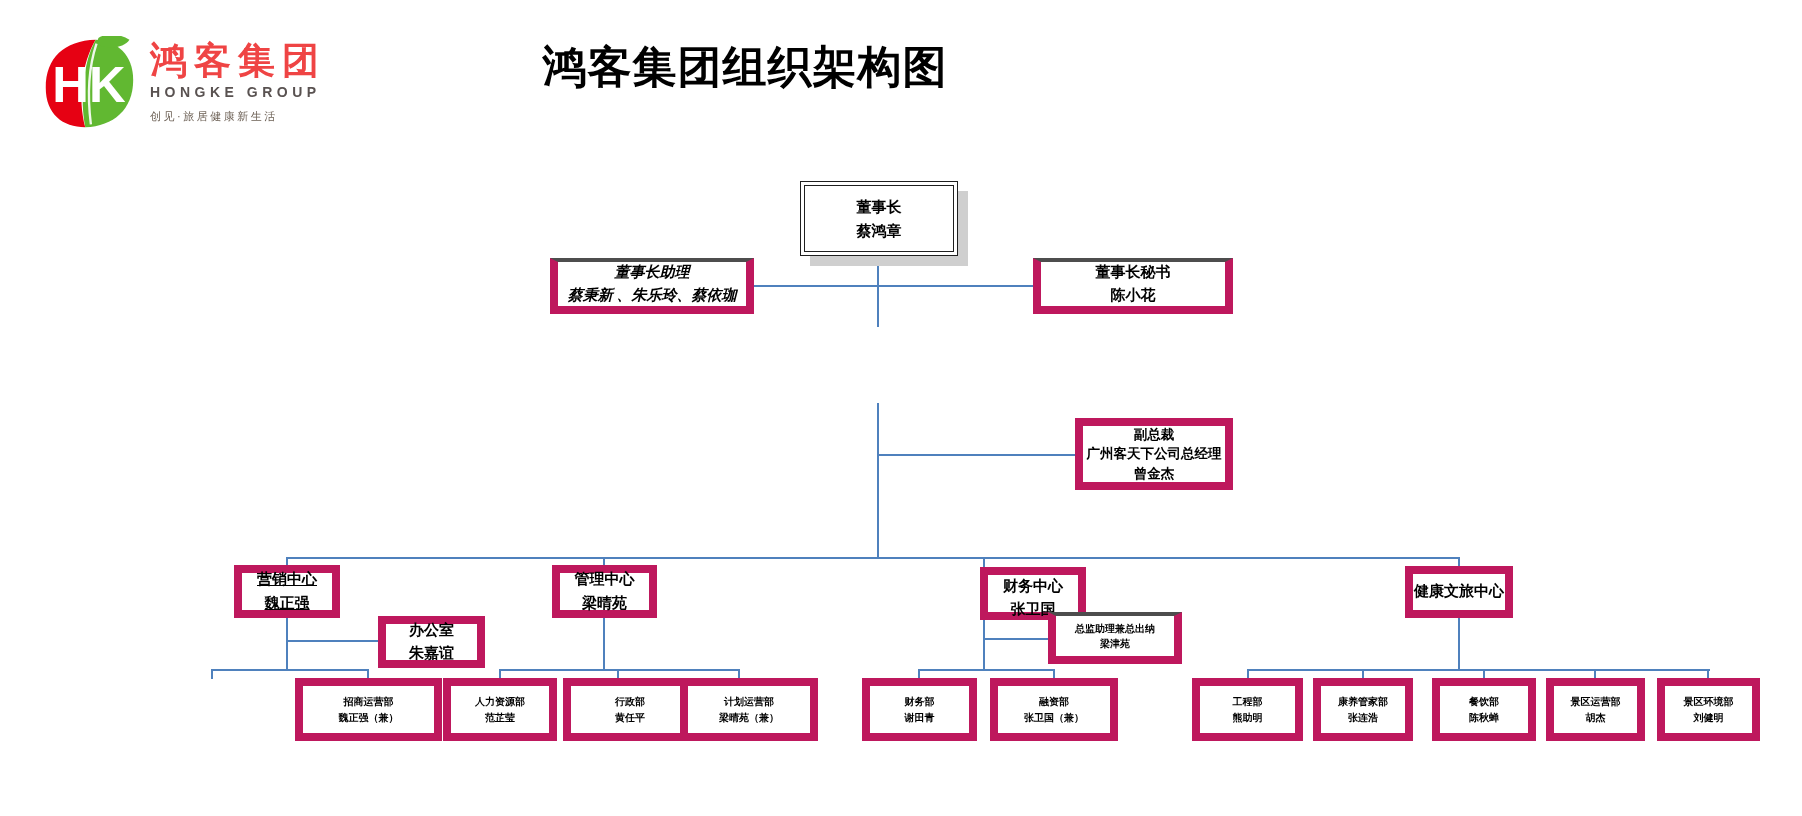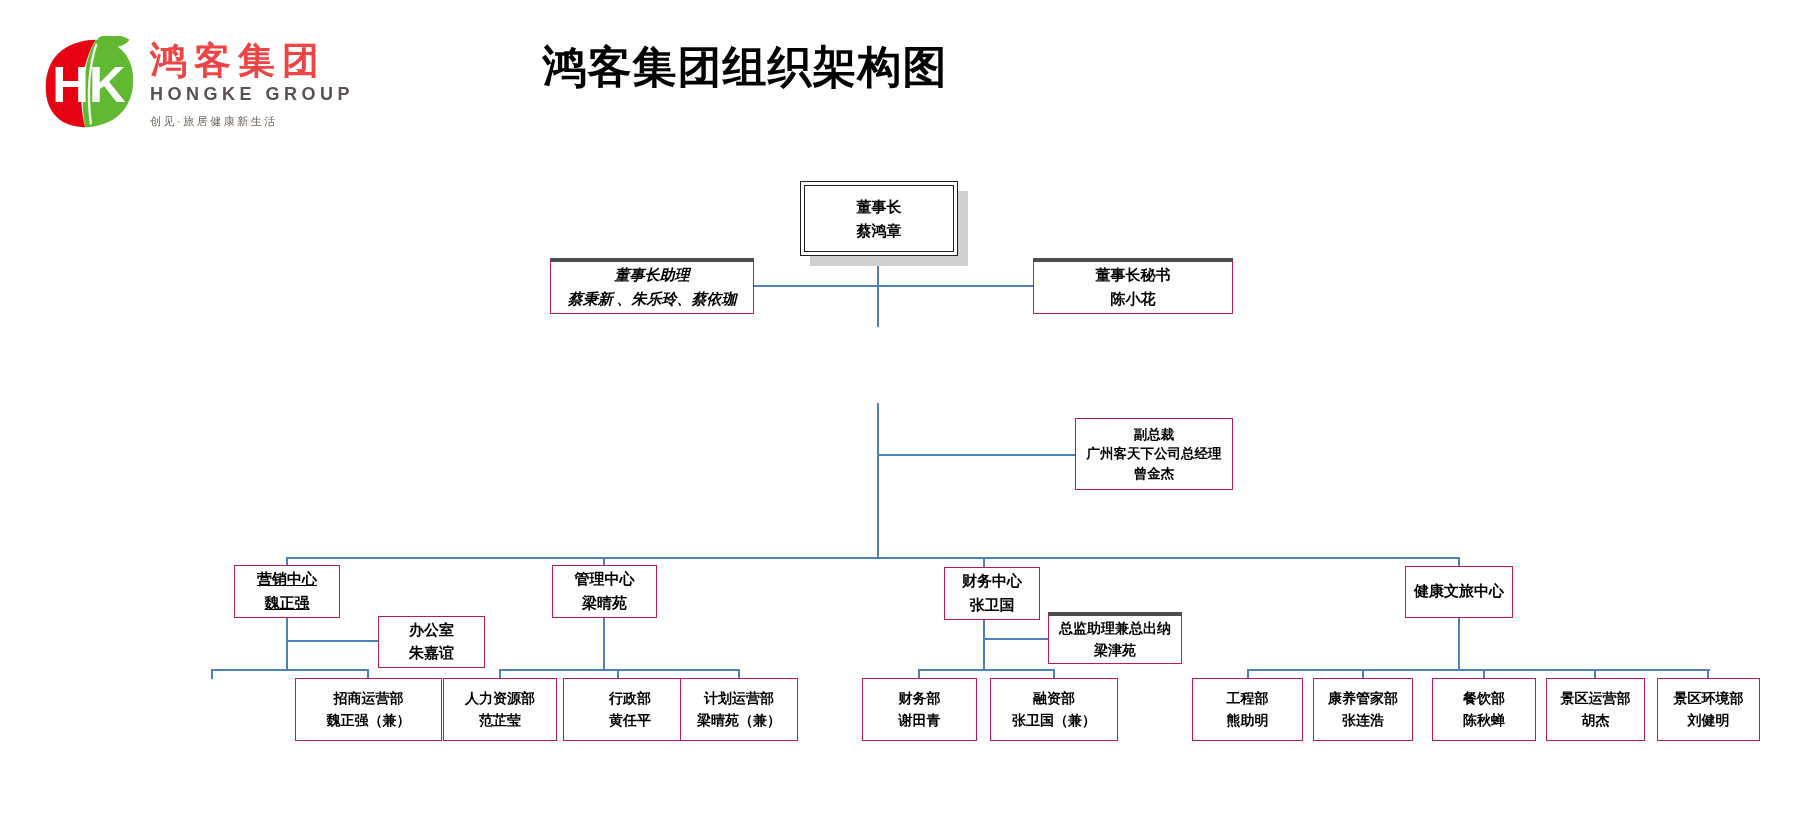--- a/index.html
+++ b/index.html
@@ -5,34 +5,34 @@
   html,body{margin:0;padding:0;background:#ffffff;}
   #canvas{
     position:relative;width:1802px;height:816px;background:#ffffff;overflow:hidden;
     font-family:"Liberation Serif","DejaVu Serif",serif;color:#000;
   }
   
   #logo{position:absolute;left:42px;top:36px;display:flex;align-items:flex-start;gap:14px;}
   #logo svg{display:block;}
   .logo-text{display:flex;flex-direction:column;align-items:flex-start;padding-top:6px;}
   .logo-cn{font-family:"Liberation Sans","DejaVu Sans",sans-serif;font-weight:bold;font-size:37px;letter-spacing:7px;color:#ef4444;line-height:1.05;}
-  .logo-en{font-family:"Liberation Sans","DejaVu Sans",sans-serif;font-weight:bold;font-size:18px;letter-spacing:4.5px;color:#595251;margin-top:3px;}
+  .logo-en{font-family:"Liberation Sans","DejaVu Sans",sans-serif;font-weight:bold;font-size:14px;letter-spacing:4.5px;color:#595251;margin-top:3px;}
   .logo-tag{font-family:"Liberation Sans","DejaVu Sans",sans-serif;font-size:11px;letter-spacing:2.5px;color:#6e6257;margin-top:9px;}
   .page-title{
     position:absolute;left:455px;top:38px;width:580px;text-align:center;
     font-size:44px;font-weight:bold;letter-spacing:1px;
   }
   
   .box{
-    position:absolute;background:#fff;border:1px solid #be185d;box-sizing:border-box;
+    position:absolute;background:#fff;border:8px solid #be185d;box-sizing:border-box;
     display:flex;flex-direction:column;align-items:center;justify-content:center;
     font-weight:bold;font-size:15px;line-height:1.55;text-align:center;white-space:nowrap;
   }
   .box.topshadow{border-top:4px solid #4d4d4d;}
-  .box.small{font-size:14px;}
+  .box.small{font-size:10px;}
   .dbox{
     position:absolute;background:#fff;border:1.5px solid #1f1f1f;padding:3px;box-sizing:border-box;
     box-shadow:10px 10px 0 #cfcfcf;
   }
   .dbox .inner{
     width:100%;height:100%;border:1.5px solid #1f1f1f;box-sizing:border-box;
     display:flex;flex-direction:column;align-items:center;justify-content:center;
     font-weight:bold;font-size:15px;line-height:1.6;text-align:center;white-space:nowrap;
   }
   
@@ -128,21 +128,21 @@
     <span>魏正强</span>
   </div>
   <div class="box" style="left:378px;top:616px;width:107px;height:52px;">
     <span>办公室</span>
     <span>朱嘉谊</span>
   </div>
   <div class="box" style="left:552px;top:565px;width:105px;height:53px;">
     <span>管理中心</span>
     <span>梁晴苑</span>
   </div>
-  <div class="box" style="left:944px;top:567px;width:96px;height:53px;">
+  <div class="box" style="left:980px;top:567px;width:106px;height:53px;justify-content:space-between;">
     <span>财务中心</span>
     <span>张卫国</span>
   </div>
   <div class="box topshadow small" style="left:1048px;top:612px;width:134px;height:52px;">
     <span>总监助理兼总出纳</span>
     <span>梁津苑</span>
   </div>
   <div class="box" style="left:1405px;top:566px;width:108px;height:52px;">
     <span>健康文旅中心</span>
     <span></span>
@@ -153,21 +153,21 @@
     <span>魏正强（兼）</span>
   </div>
   <div class="box small" style="left:443px;top:678px;width:114px;height:63px;">
     <span>人力资源部</span>
     <span>范芷莹</span>
   </div>
   <div class="box small" style="left:563px;top:678px;width:134px;height:63px;">
     <span>行政部</span>
     <span>黄任平</span>
   </div>
-  <div class="box small" style="left:680px;top:678px;width:118px;height:63px;">
+  <div class="box small" style="left:680px;top:678px;width:138px;height:63px;">
     <span>计划运营部</span>
     <span>梁晴苑（兼）</span>
   </div>
   <div class="box small" style="left:862px;top:678px;width:115px;height:63px;">
     <span>财务部</span>
     <span>谢田青</span>
   </div>
   <div class="box small" style="left:990px;top:678px;width:128px;height:63px;">
     <span>融资部</span>
     <span>张卫国（兼）</span>

